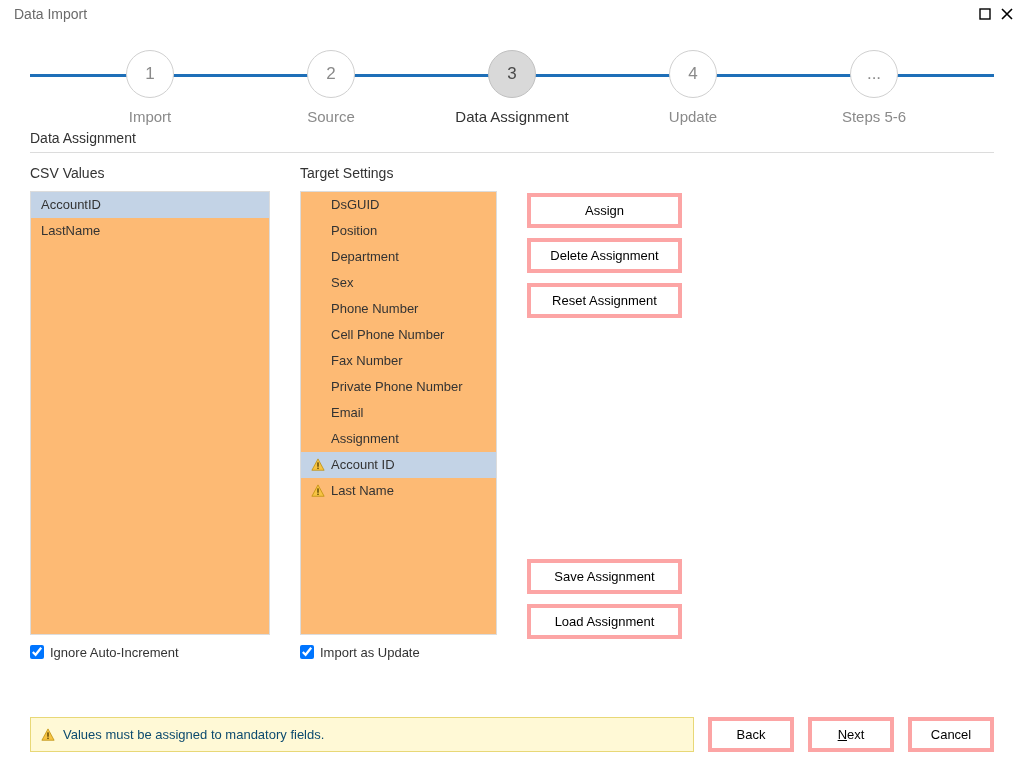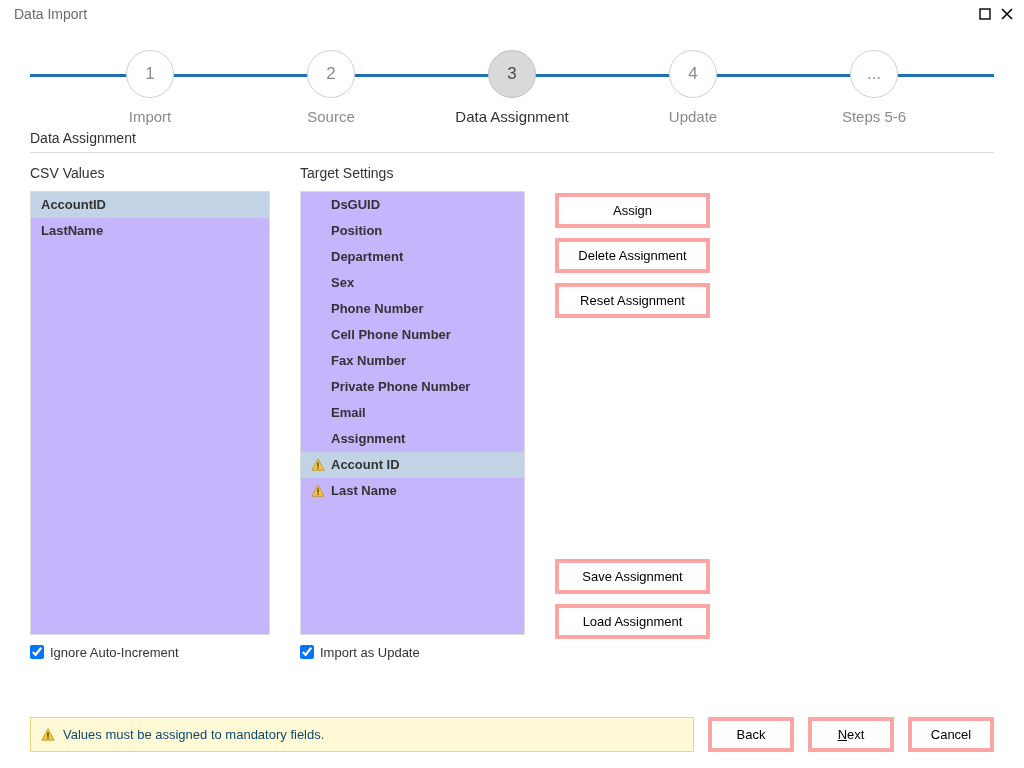--- a/index.html
+++ b/index.html
@@ -95,36 +95,35 @@
     border-top: 1px solid #dcdcdc;
   }
 
   .columns {
     display: flex;
     padding: 12px 30px 0 30px;
     gap: 30px;
   }
   .col { display:flex; flex-direction:column; }
   .col.csv      { width: 240px; }
-  .col.target   { width: 225px; }
+  .col.target   { width: 197px; }
   .col.buttons  { width: 160px; }
   .col.assign   { flex: 1; }
 
   .col-header {
     font-size: 14px;
     color: #333;
     margin-bottom: 10px;
   }
 
   .listbox {
     border: 1px solid #dcdcdc;
     height: 444px;
     overflow: auto;
-    background: #c4b5fd;
-    font-weight: bold;
+    background: #fdba74;
   }
   .listbox .item {
     padding: 2px 10px;
     display: flex;
     align-items: center;
     gap: 6px;
     line-height: 22px;
     cursor: default;
   }
   .listbox .item.indent { padding-left: 30px; }

